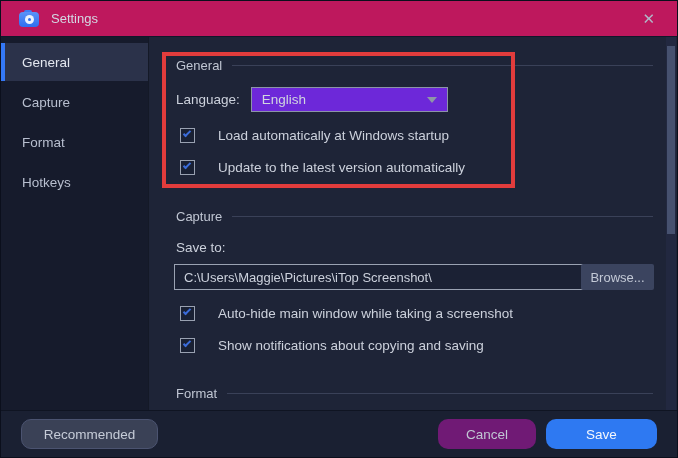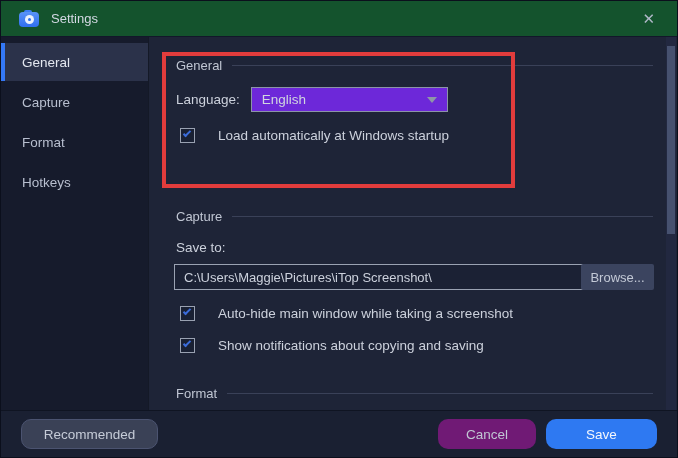--- a/index.html
+++ b/index.html
@@ -3,21 +3,21 @@
 <meta charset="utf-8">
 <style>
   * { margin:0; padding:0; box-sizing:border-box; }
   html,body { width:678px; height:458px; background:#10141f; }
   body { font-family:"Liberation Sans","DejaVu Sans",sans-serif; }
 
   .window { width:678px; height:458px; background:#1e2437; border:1px solid #0b0f1c;
             display:flex; flex-direction:column; overflow:hidden; }
 
   
-  .titlebar { height:36px; flex:0 0 36px; background:#14532d; border-bottom:1px solid #12172a;
+  .titlebar { height:36px; flex:0 0 36px; background:#be185d; border-bottom:1px solid #12172a;
               display:flex; align-items:center; padding:0 18px; }
   .app-icon { width:20px; height:20px; position:relative; flex:0 0 20px; }
   .app-icon .cam-top { position:absolute; left:5px; top:1px; width:8px; height:5px;
                        background:#3f7ef5; border-radius:2px 2px 0 0; }
   .app-icon .cam-body { position:absolute; left:0; top:3px; width:20px; height:15px;
                         background:linear-gradient(180deg,#5a93f8,#2f6ef0); border-radius:4px; }
   .app-icon .cam-lens { position:absolute; left:5.5px; top:6px; width:9px; height:9px;
                         background:#eaf1fd; border-radius:50%; }
   .app-icon .cam-dot { position:absolute; left:8.5px; top:9px; width:3px; height:3px;
                        background:#2f6ef0; border-radius:50%; }
@@ -130,20 +130,26 @@
         </div>
       </div>
 
       <div class="check-row" style="left:31px; top:91px;">
         <span class="checkbox">
             <span class="tick"></span>
           </span>
         <span class="check-label">Load automatically at Windows startup</span>
       </div>
 
+      <div class="check-row" style="left:31px; top:123px;">
+        <span class="checkbox">
+            <span class="tick"></span>
+          </span>
+        <span class="check-label">Update to the latest version automatically</span>
+      </div>
 
       <div class="red-rect"></div>
 
       <div class="section-header" style="top:171px;">
         <span class="hd-text">Capture</span>
         <span class="hd-line"></span>
       </div>
 
       <div class="saveto-label">Save to:</div>
 

